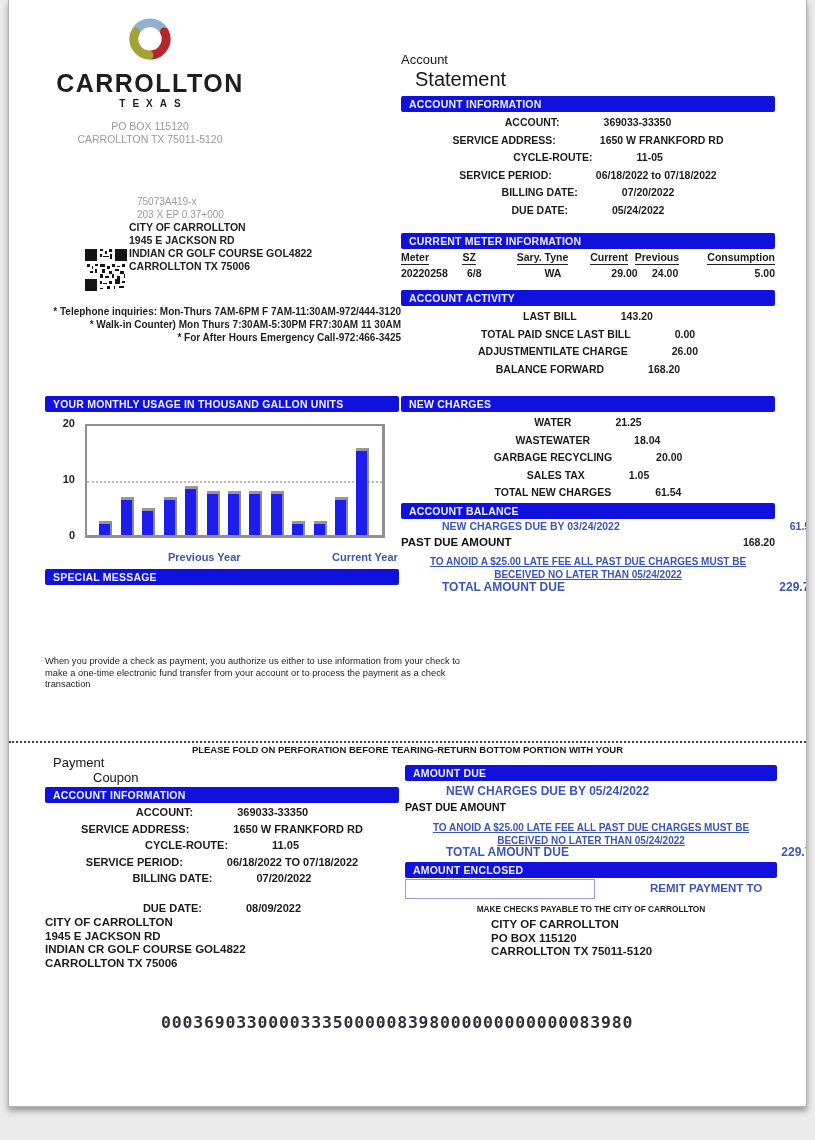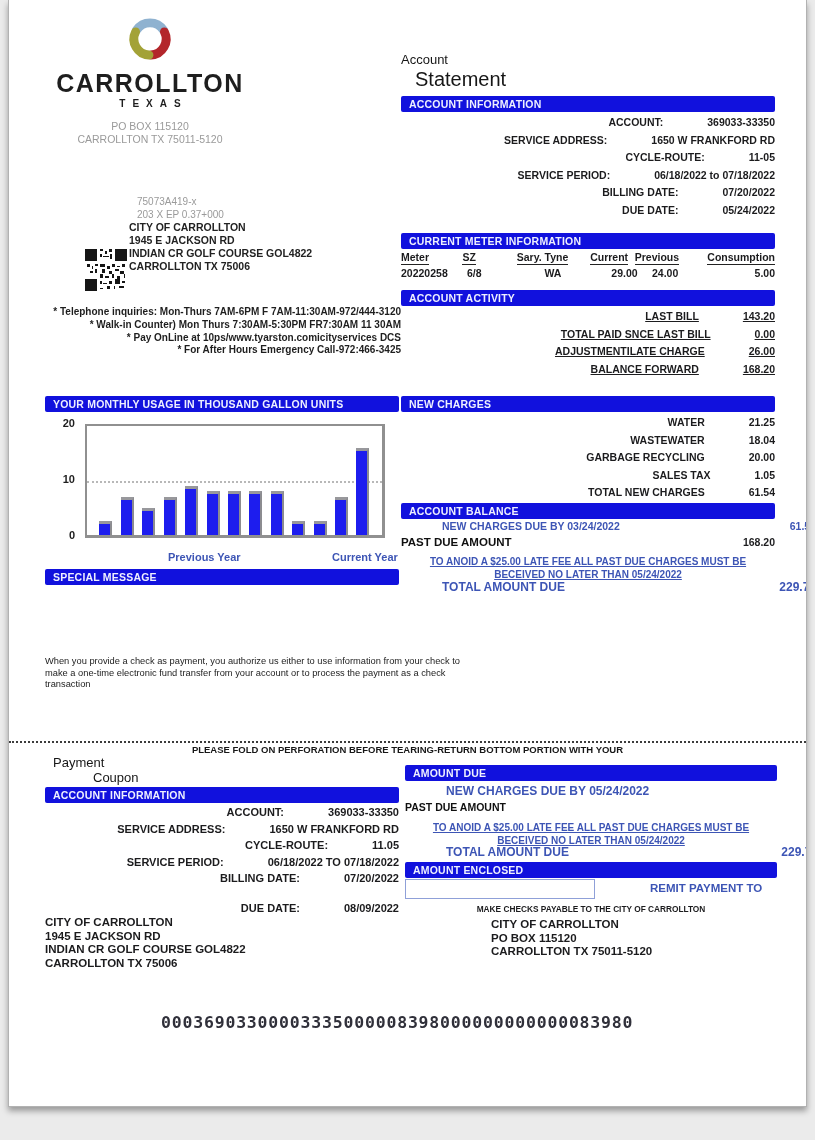--- a/index.html
+++ b/index.html
@@ -2,21 +2,21 @@
 <html><head>
 <meta charset="utf-8">
 <style>
   html,body{margin:0;padding:0;background:#ebebeb;}
   .page{position:relative;width:797px;height:1106px;margin:0 auto 24px auto;background:#fff;
         border:1px solid #b2b2b2;border-top:none;box-shadow:0 4px 6px rgba(0,0,0,.35);
         font-family:"Liberation Sans",sans-serif;color:#1d1d1f;overflow:hidden;}
   .abs{position:absolute;}
   .bar-header{position:absolute;height:16px;background:#1111dd;color:#eef0ff;font-size:10.5px;
         font-weight:700;letter-spacing:.2px;padding:2px 0 0 8px;box-sizing:border-box;border-radius:2px;}
-  .info-rows .info-row{display:flex;justify-content:flex-end;font-size:10.5px;font-weight:600;
+  .info-rows .info-row{display:flex;justify-content:center;font-size:10.5px;font-weight:600;
         line-height:17.6px;color:#1b1b1d;gap:44px;}
   .blue{color:#3d55b5;margin-left:41px;}
   .flexrow{display:flex;justify-content:space-between;}
   
   .logo-block{left:38px;top:14px;width:206px;text-align:center;}
   .logo-title{font-size:25px;font-weight:700;letter-spacing:1.5px;color:#1e1e1e;margin-top:1px;}
   .logo-sub{font-size:10px;font-weight:700;letter-spacing:7px;padding-left:7px;color:#1e1e1e;}
   .sender-address{margin-top:11px;font-size:10.5px;color:#9a9a9a;line-height:13px;}
   .mail-code{left:128px;top:196px;font-size:10px;color:#9a9a9a;line-height:12.5px;}
   .recipient{left:120px;top:221px;font-size:10.5px;font-weight:700;line-height:13px;color:#222;}
@@ -138,21 +138,20 @@
         <rect x="17" y="22" width="1" height="2"></rect>
           <rect x="20" y="22" width="3" height="1"></rect>
           <rect x="9" y="23" width="2" height="1"></rect>
       </g>
     </svg>
   </div>
 
   <div class="abs contact">
     <div>* Telephone inquiries: Mon-Thurs 7AM-6PM F 7AM-11:30AM-972/444-3120</div>
     <div>* Walk-in Counter) Mon Thurs 7:30AM-5:30PM FR7:30AM 11 30AM</div>
-    <div>* Pay OnLine at 10ps/www.tyarston.comicityservices DCS</div>
     <div>* For After Hours Emergency Call-972:466-3425</div>
   </div>
 
   <div class="abs stmt-title1">Account</div>
   <div class="abs stmt-title2">Statement</div>
 
   <div class="bar-header" style="left:392px;top:96px;width:374px;">ACCOUNT INFORMATION</div>
   <div class="abs info-rows" style="left:392px;top:114px;width:374px;">
     <div class="info-row">
         <span>ACCOUNT:</span>
@@ -194,21 +193,21 @@
       <div class="mc mc1">20220258</div>
       <div class="mc mc2">6/8</div>
       <div class="mc mc3">WA</div>
       <div class="mc mc4">29.00</div>
       <div class="mc mc5">24.00</div>
       <div class="mc mc6">5.00</div>
     </div>
   </div>
 
   <div class="bar-header" style="left:392px;top:290px;width:374px;">ACCOUNT ACTIVITY</div>
-  <div class="abs info-rows" style="left:392px;top:308px;width:374px;text-decoration:underline;">
+  <div class="abs info-rows" style="left:392px;top:308px;width:374px;">
     <div class="info-row">
         <span>LAST BILL</span>
         <span>143.20</span>
       </div>
     <div class="info-row">
         <span>TOTAL PAID SNCE LAST BILL</span>
         <span>0.00</span>
       </div>
     <div class="info-row">
         <span>ADJUSTMENTILATE CHARGE</span>

